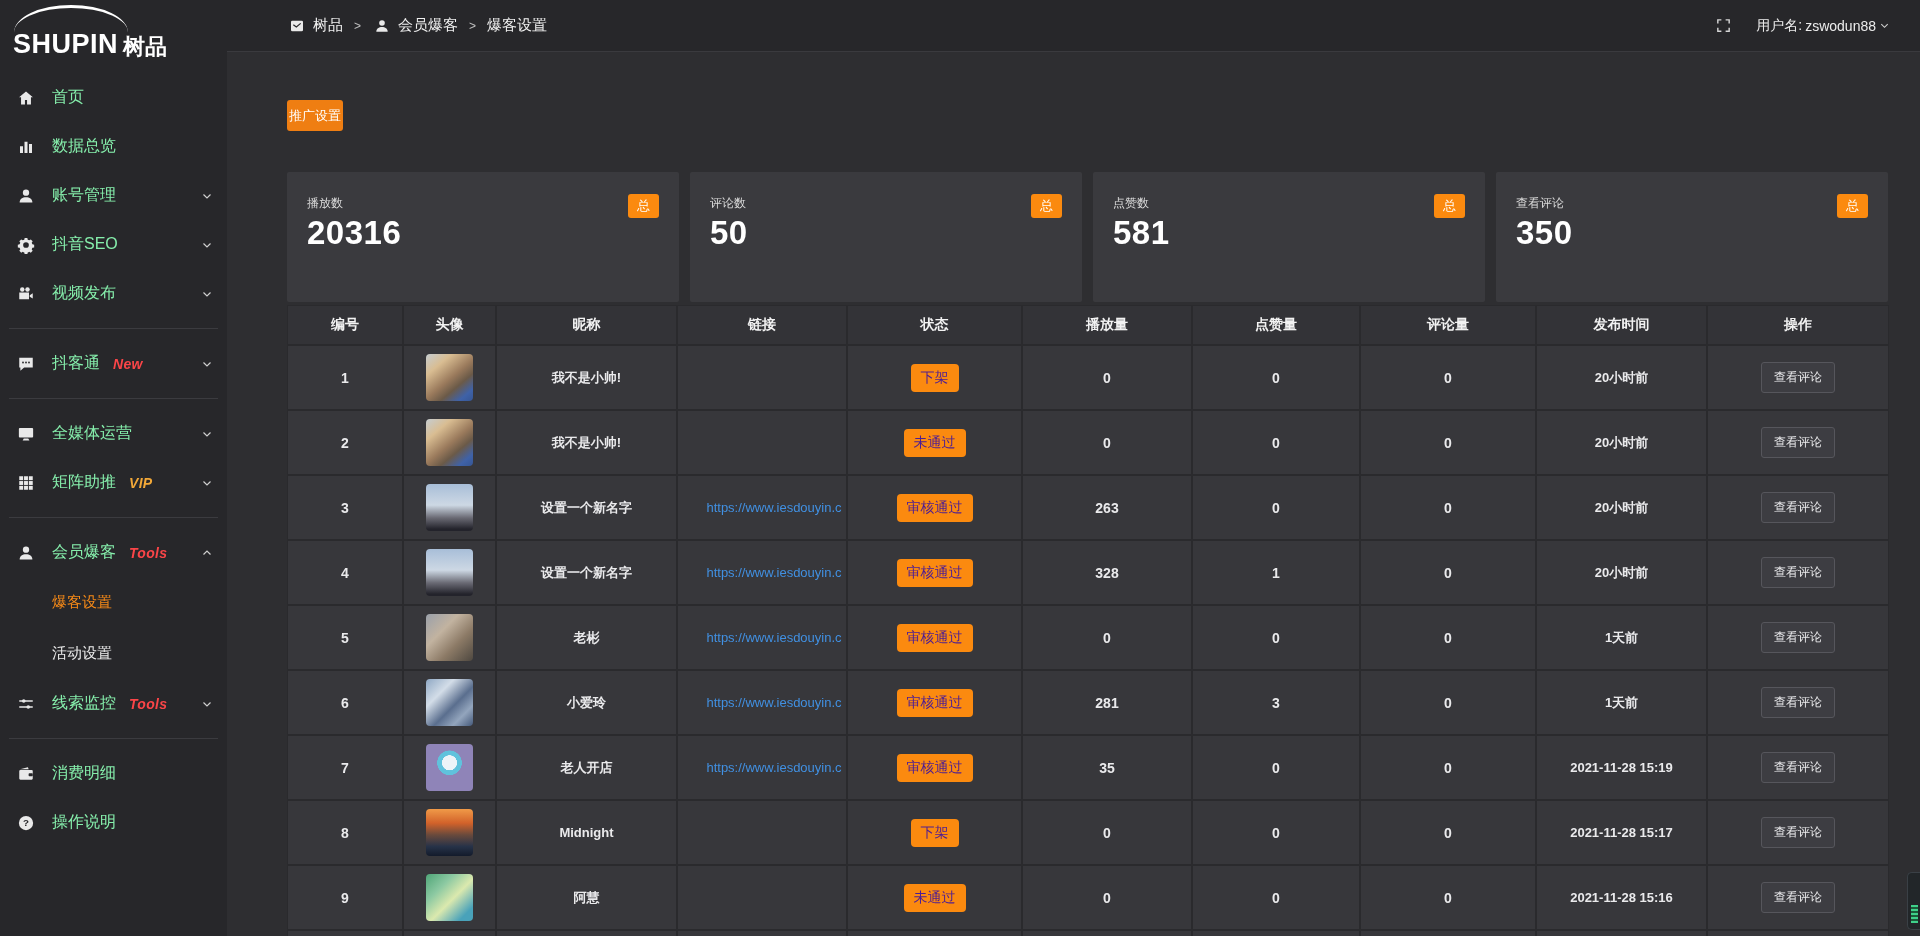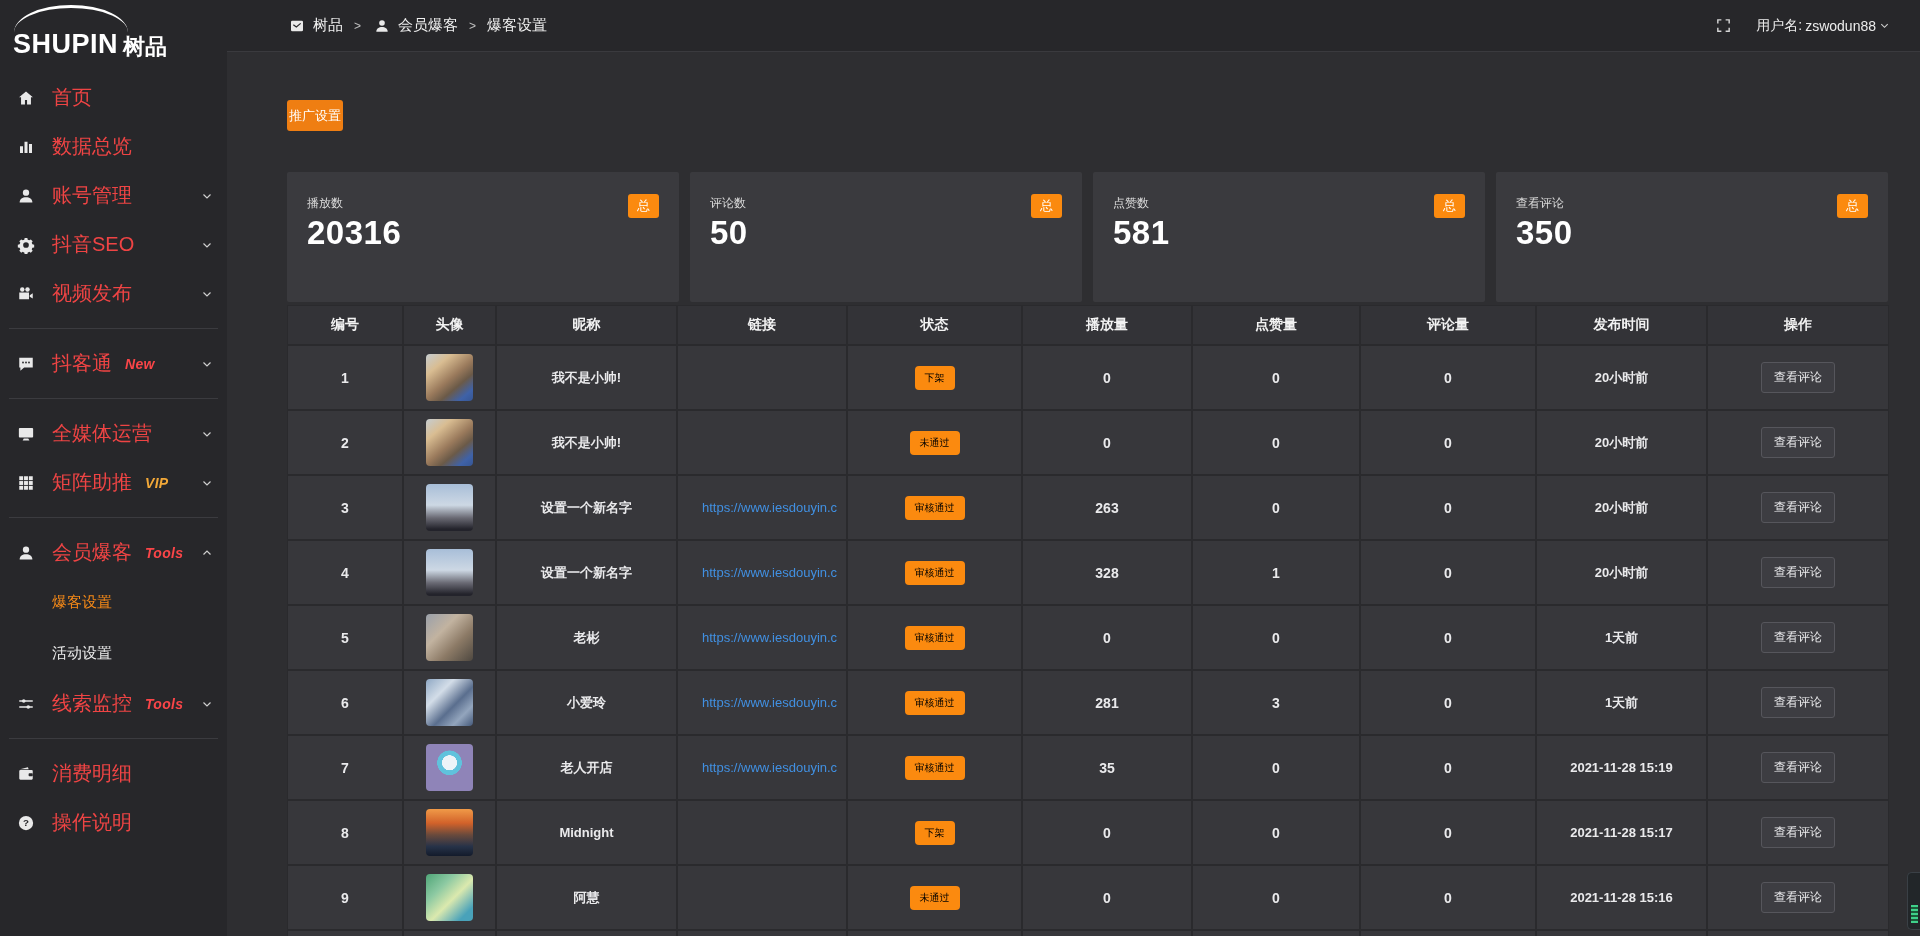--- a/index.html
+++ b/index.html
@@ -11,21 +11,21 @@
   .logo{height:52px;display:flex;align-items:flex-end;padding:6px 0 3px 13px;position:relative;cursor:pointer}
   .logo-arc{position:absolute;top:5px;left:14px;width:114px;height:30px;border-top:3px solid #fff;
             border-radius:60% 60% 0 0/100% 100% 0 0}
   .logo-en{font-size:27px;font-weight:900;letter-spacing:.5px;color:#fff;line-height:.95}
   .logo-cn{font-size:22px;font-weight:700;margin-left:5px;color:#fff;line-height:1}
   .nav{padding-top:12px}
   .nav-item{height:49px;display:flex;align-items:center;padding:0 14px 0 16px;cursor:pointer}
   .icon{width:20px;height:20px;display:inline-flex;align-items:center;justify-content:center}
   .nav-item .icon{margin-right:16px}
   .icon svg{width:18px;height:18px;display:block}
-  .nav-label{font-size:20px;color:#ef4444}
+  .nav-label{font-size:16px;color:#86efac}
   .nav-badge{font-style:italic;font-weight:700;font-size:14px;margin-left:13px;letter-spacing:.3px}
   .chev{margin-left:auto;display:flex}
   .chev svg{width:12px;height:12px}
   .sub-item{height:51px;display:flex;align-items:center;padding-left:52px;font-size:15px;color:#ececec;cursor:pointer}
   .sub-item.active{color:#f78a17}
   .nav-divider{height:1px;background:#3b3b3f;margin:10px 9px}
   
   .main-col{flex:1;display:flex;flex-direction:column;min-width:0}
   .topbar{height:52px;min-height:52px;background:#27272a;display:flex;align-items:center;
           padding:0 30px 0 60px;border-bottom:1px solid #3a3a3e;box-sizing:border-box}
@@ -50,31 +50,31 @@
   .card-badge{position:absolute;top:22px;right:20px;background:#fb8a0f;color:#fff;font-size:13px;
               padding:3px 9px;border-radius:3px}
   
   .table{margin-top:3px;display:grid;grid-template-columns:114px 91px 179px 168px 173px 168px 166px 174px 169px 180px;
          gap:2px;background:#2a2a2d;border:1px solid #2a2a2d;width:1600px}
   .th{background:#333337;height:38px;display:flex;align-items:center;justify-content:center;
       font-size:14px;font-weight:700;color:#f2f2f2}
   .td{background:#37373b;height:63px;display:flex;align-items:center;justify-content:center;
       font-size:13px;color:#eaeaec;font-weight:600;overflow:hidden}
   .td.num{font-weight:700;font-size:14px}
-  .td.link-cell{justify-content:flex-start;padding-left:24px;box-sizing:border-box;font-weight:400}
+  .td.link-cell{justify-content:center;padding-left:24px;box-sizing:border-box;font-weight:400}
   .link{color:#4190e2;text-decoration:none;white-space:nowrap;overflow:hidden;max-width:156px;font-size:13px}
   .avatar{width:47px;height:47px;border-radius:4px;flex:none}
   .av-boy{background:linear-gradient(140deg,#c6cdd1 0%,#d9bd92 25%,#9a7a5c 52%,#6b5a48 68%,#3f62a8 86%,#365694 100%)}
   .av-sky{background:linear-gradient(180deg,#a8bed8 0%,#cdd8e4 45%,#6a6a74 72%,#23232b 96%)}
   .av-man{background:linear-gradient(135deg,#9aa0aa 0%,#c2b3a0 35%,#8c7a66 65%,#4e4840 100%)}
   .av-group{background:linear-gradient(135deg,#8fa8c4 0%,#d3dde8 30%,#5a6e8e 58%,#93a5bd 78%,#45597a 100%)}
   .av-cartoon{background:radial-gradient(circle at 50% 40%,#eef4f8 0%,#eef4f8 20%,#60c2dc 21%,#60c2dc 33%,#8f84b8 34%,#8f84b8 100%)}
   .av-sunset{background:linear-gradient(180deg,#f09a48 0%,#d2622a 30%,#6a4a3c 55%,#263248 80%,#131b2b 100%)}
   .av-green{background:linear-gradient(135deg,#4fa578 0%,#8cc9a2 30%,#dbe9ae 55%,#49a2ba 85%)}
-  .status-badge{background:#fb8a0f;color:#000000;font-size:10px;padding:5px 10px;border-radius:4px;white-space:nowrap;font-weight:400}
+  .status-badge{background:#fb8a0f;color:#4c1d95;font-size:14px;padding:5px 10px;border-radius:4px;white-space:nowrap;font-weight:400}
   .action-btn{background:#3d3d42;border:1px solid #56565c;color:#ececee;font-size:12px;padding:6px 12px;
               border-radius:3px;cursor:pointer;font-family:inherit;white-space:nowrap}
   
   .float-widget{position:fixed;right:0;top:872px;width:13px;height:58px;background:#222629;
                 border:1px solid #3a4046;border-right:none;border-radius:5px 0 0 5px;
                 display:flex;align-items:flex-end;justify-content:center;padding-bottom:6px;box-sizing:border-box;cursor:pointer}
   .float-bars{width:7px;height:18px;background:repeating-linear-gradient(180deg,#3fd08a 0 2px,#1a5c3a 2px 4px)}
 </style>
 </head>
 <body>

